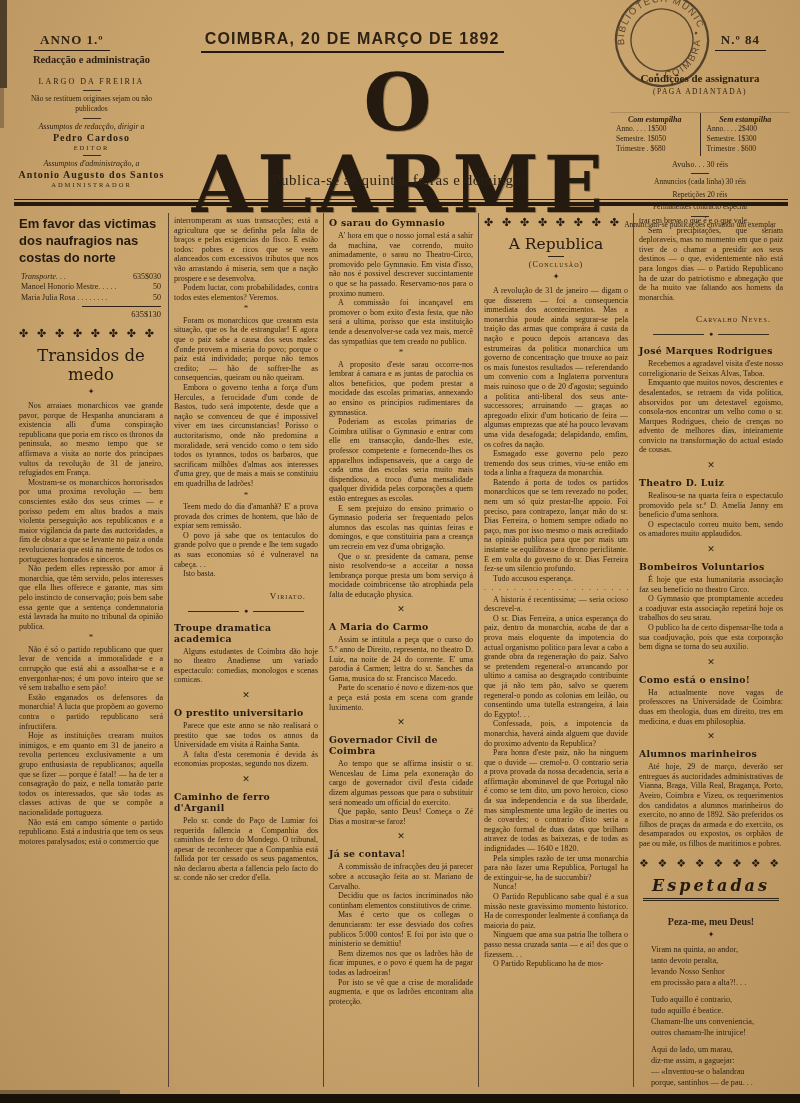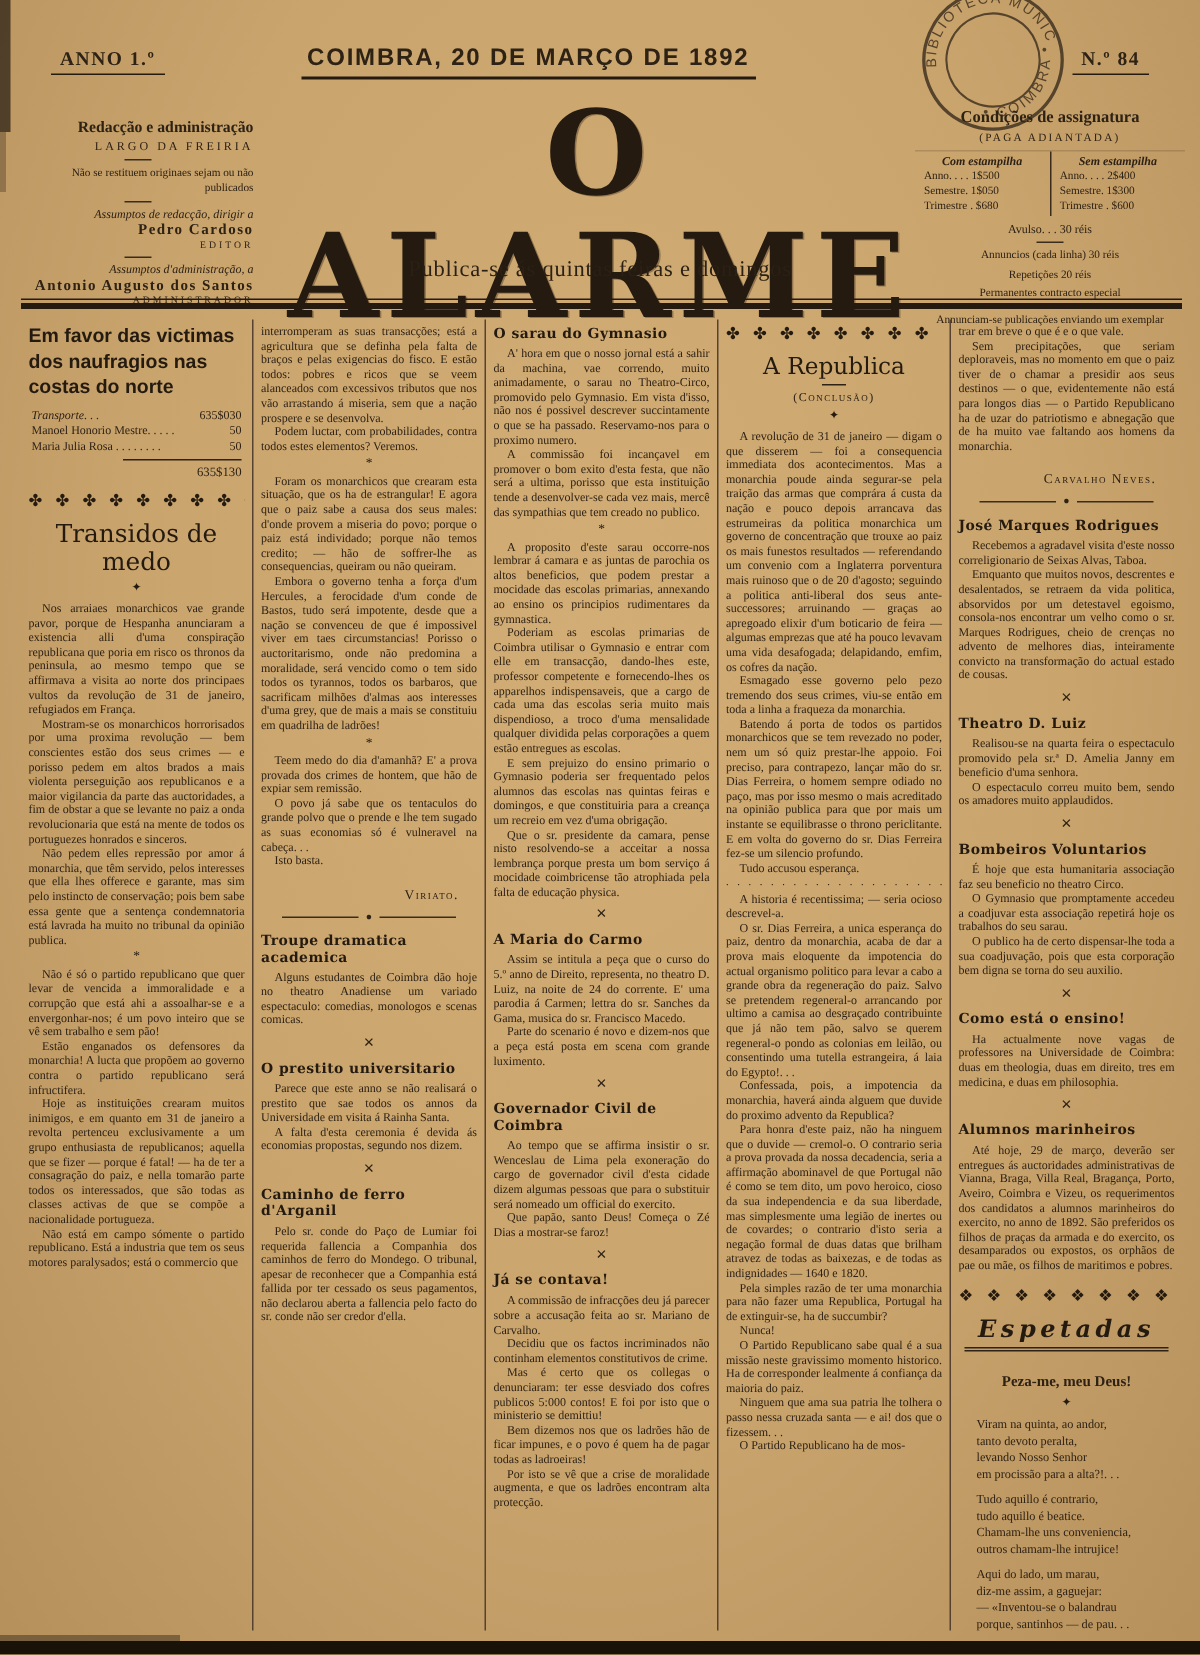--- a/index.html
+++ b/index.html
@@ -16,39 +16,39 @@
   .topline{position:absolute;top:30px;left:34px;right:34px;display:flex;justify-content:space-between;align-items:baseline;}
   .anno{font-weight:bold;font-size:13px;letter-spacing:1px;border-bottom:1.5px solid #241a10;padding:0 6px 2px;}
   .num{font-weight:bold;font-size:13px;letter-spacing:1px;border-bottom:1.5px solid #241a10;padding:0 6px 2px;}
   .date{font-family:"Liberation Sans",sans-serif;font-weight:bold;font-size:16px;letter-spacing:1.2px;
         border-bottom:2.5px solid #241a10;padding:0 4px 3px;margin-right:120px;}
 
   
   .stamp{position:absolute;left:612px;top:-10px;width:100px;height:100px;transform:rotate(-22deg);opacity:.8;}
 
   
-  .mast-left{position:absolute;left:14px;top:80px;width:155px;text-align:right;}
+  .mast-left{position:absolute;left:14px;top:54px;width:155px;text-align:center;}
   .mast-left .mh{font-weight:bold;font-size:10.5px;}
-  .mast-left .addr{font-size:8px;letter-spacing:2px;margin-top:2px;}
+  .mast-left .addr{font-size:8px;letter-spacing:2px;margin-top:12px;}
   .mast-left .note{font-size:7.5px;margin-top:2px;line-height:1.3;}
   .mast-left .lbl{font-size:8px;font-style:italic;margin-top:2px;}
   .mast-left .nm{font-weight:bold;font-size:10px;letter-spacing:1px;margin-top:1px;}
   .mast-left .role{font-size:6.5px;letter-spacing:2px;margin-top:1px;}
   .mini-rule{width:18px;border-top:1px solid #3a2c1c;margin:4px auto 3px;}
 
   .title{position:absolute;left:150px;right:150px;top:62px;margin:0;text-align:center;
          font-family:"DejaVu Serif",serif;font-weight:bold;font-size:78px;line-height:1.05;
          letter-spacing:5px;color:#241a10;text-shadow:1px 1px 0 rgba(36,26,16,.35);}
   .subtitle{position:absolute;left:150px;right:150px;top:172px;text-align:center;
             font-size:15px;letter-spacing:.5px;color:#2b2014;}
 
   .mast-right{position:absolute;left:610px;top:72px;width:180px;text-align:center;}
   .mast-right .mh{font-weight:bold;font-size:11px;}
   .mast-right .paga{font-size:7.5px;letter-spacing:1.5px;margin-top:3px;}
-  .price-table{display:flex;margin-top:4px;border-top:1px solid #3a2c1c33;}
+  .price-table{display:flex;margin-top:16px;border-top:1px solid #3a2c1c33;}
   .price-col{flex:1;padding:2px 2px;}
   .price-col.first{border-right:1px solid #3a2c1c;}
   .price-head{font-size:8px;font-weight:bold;font-style:italic;}
   .price-row{font-size:7.5px;line-height:1.35;text-align:left;padding-left:4px;}
   .avulso{font-size:8px;margin-top:4px;}
   .ads{font-size:7.5px;line-height:1.35;margin-top:2px;}
 
   .rule-thin{position:absolute;left:14px;right:12px;top:199px;border-top:1px solid #241a10;}
   .rule-thick{position:absolute;left:14px;right:12px;top:202px;height:4px;background:#241a10;}
 

